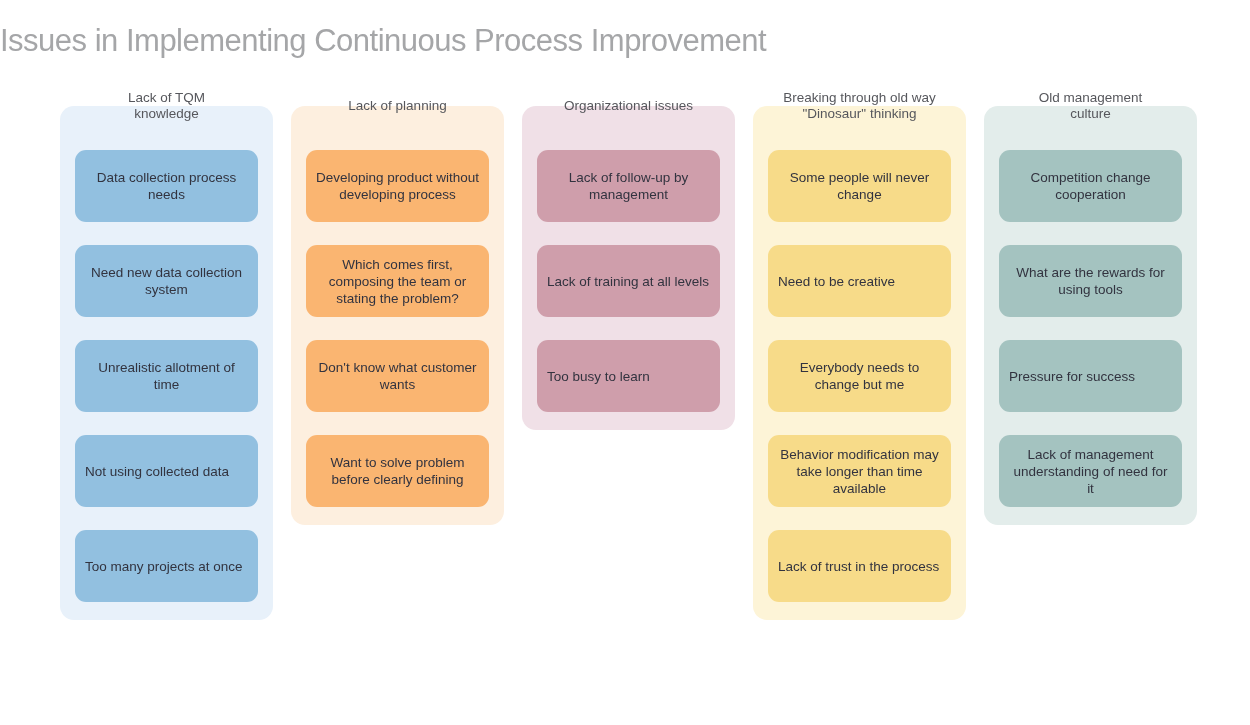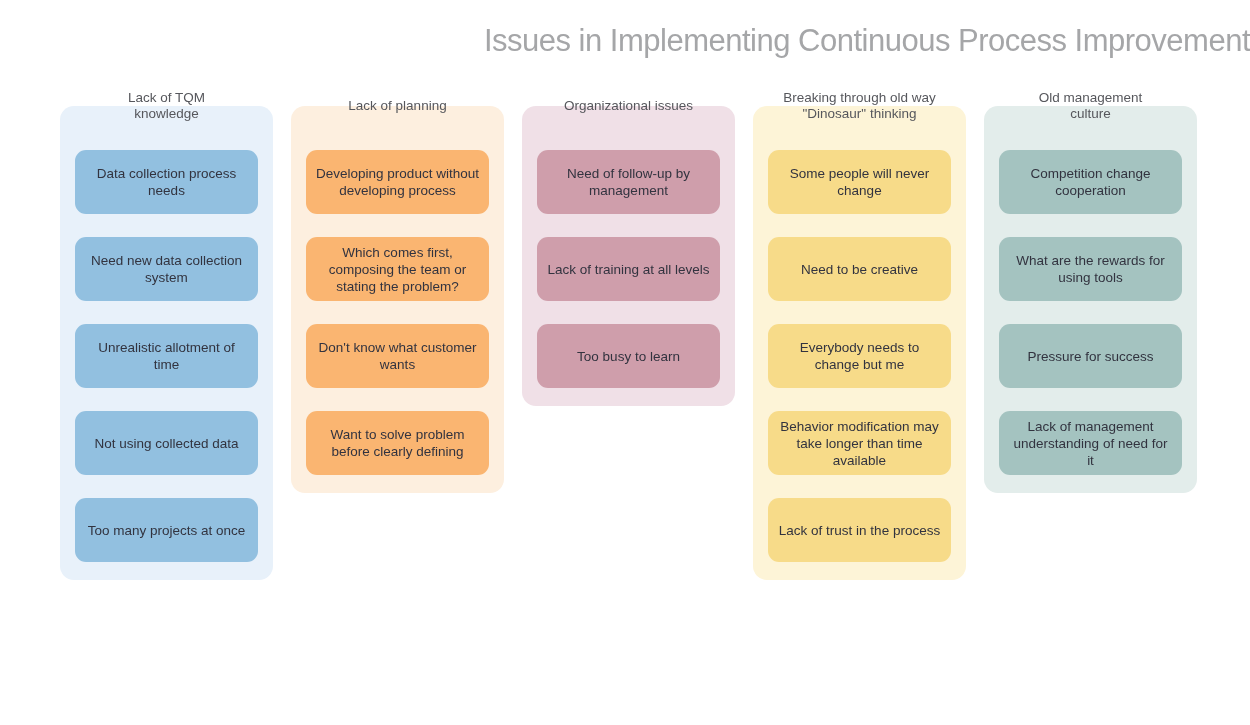--- a/index.html
+++ b/index.html
@@ -6,21 +6,21 @@
     margin: 0;
     padding: 0;
     background: #ffffff;
     width: 1250px;
     height: 725px;
     overflow: hidden;
     font-family: "Liberation Sans", sans-serif;
   }
   .title {
     margin: 22px 0 0 0;
-    text-align: right;
+    text-align: left;
     font-size: 31px;
     line-height: 38px;
     font-weight: 400;
     letter-spacing: -0.5px;
     color: #a5a6a8;
   }
   .board {
     display: flex;
     gap: 18px;
     padding: 0 20px;
@@ -49,26 +49,26 @@
     font-weight: 400;
     color: #56575c;
     white-space: pre-line;
   }
   .cards {
     display: flex;
     flex-direction: column;
     gap: 23px;
   }
   .card {
-    height: 64px;
+    height: 72px;
     border-radius: 11px;
     background: var(--card-color, #cccccc);
     display: flex;
     align-items: center;
-    justify-content: center;
+    justify-content: flex-start;
     text-align: center;
     padding: 12px 10px;
     box-sizing: border-box;
   }
   .card-label {
     font-size: 13.5px;
     line-height: 17px;
     color: #32333f;
   }
 </style>
@@ -122,21 +122,21 @@
   <div class="card">
     <span class="card-label">Want to solve problem before clearly defining</span>
   </div>
 </div>
   </section>
 
   <section class="column" style="--container-color: #f0e0e7; --card-color: #cf9eab;">
     <h2 class="column-header">Organizational issues</h2>
     <div class="cards">
   <div class="card">
-    <span class="card-label">Need of follow-up by management</span>
+    <span class="card-label">Lack of follow-up by management</span>
   </div>
 
   <div class="card">
     <span class="card-label">Lack of training at all levels</span>
   </div>
 
   <div class="card">
     <span class="card-label">Too busy to learn</span>
   </div>
 </div>

